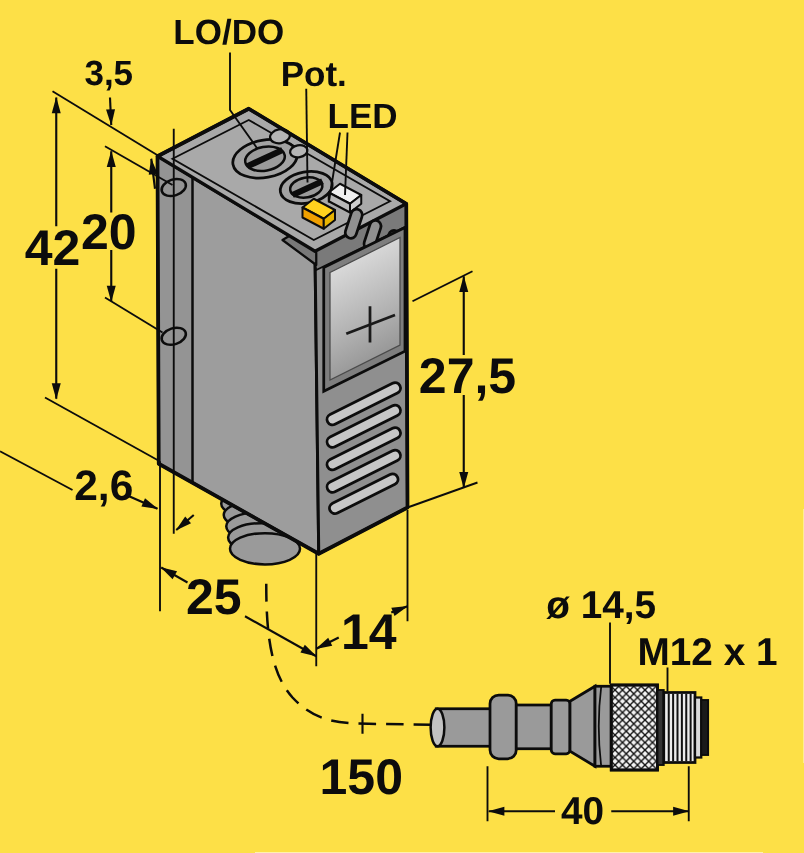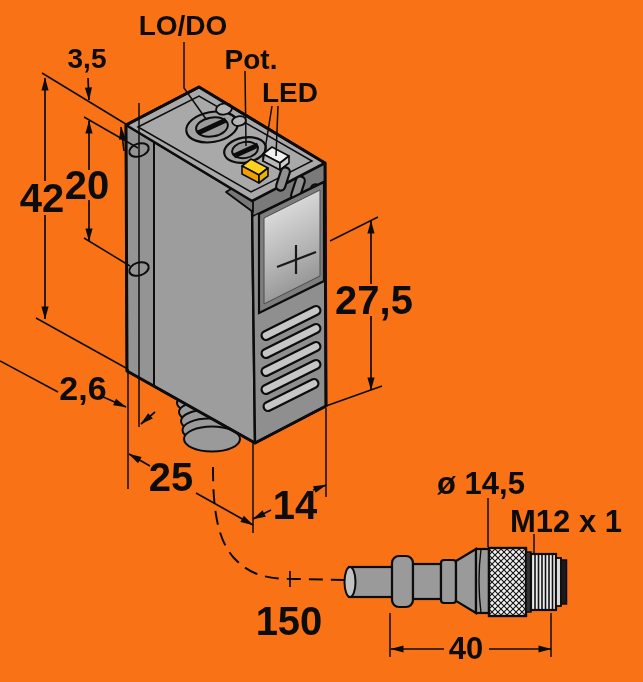--- a/index.html
+++ b/index.html
@@ -1,16 +1,16 @@
 <!DOCTYPE html>
 <html><head>
 <meta charset="utf-8">
 <style>
   html,body{margin:0;padding:0;background:#fff;}
-  .stage{position:relative;width:643px;height:682px;background:#f97316;overflow:hidden;
+  .stage{position:relative;width:643px;height:682px;background:#fde047;overflow:hidden;
          font-family:"Liberation Sans", sans-serif;}
   svg{display:block;}
   text{font-family:"Liberation Sans", sans-serif;font-weight:bold;fill:#0c0c0c;}
   .lbl{font-size:28px;}
   .dim{font-size:40px;}
   .dim-sm{font-size:34px;}
   .dim-xs{font-size:28px;}
   .dim-con{font-size:31px;}
   .ann{stroke:#0c0c0c;stroke-width:1.7;fill:none;}
   .ann-thin{stroke:#0c0c0c;stroke-width:1.5;fill:none;}

